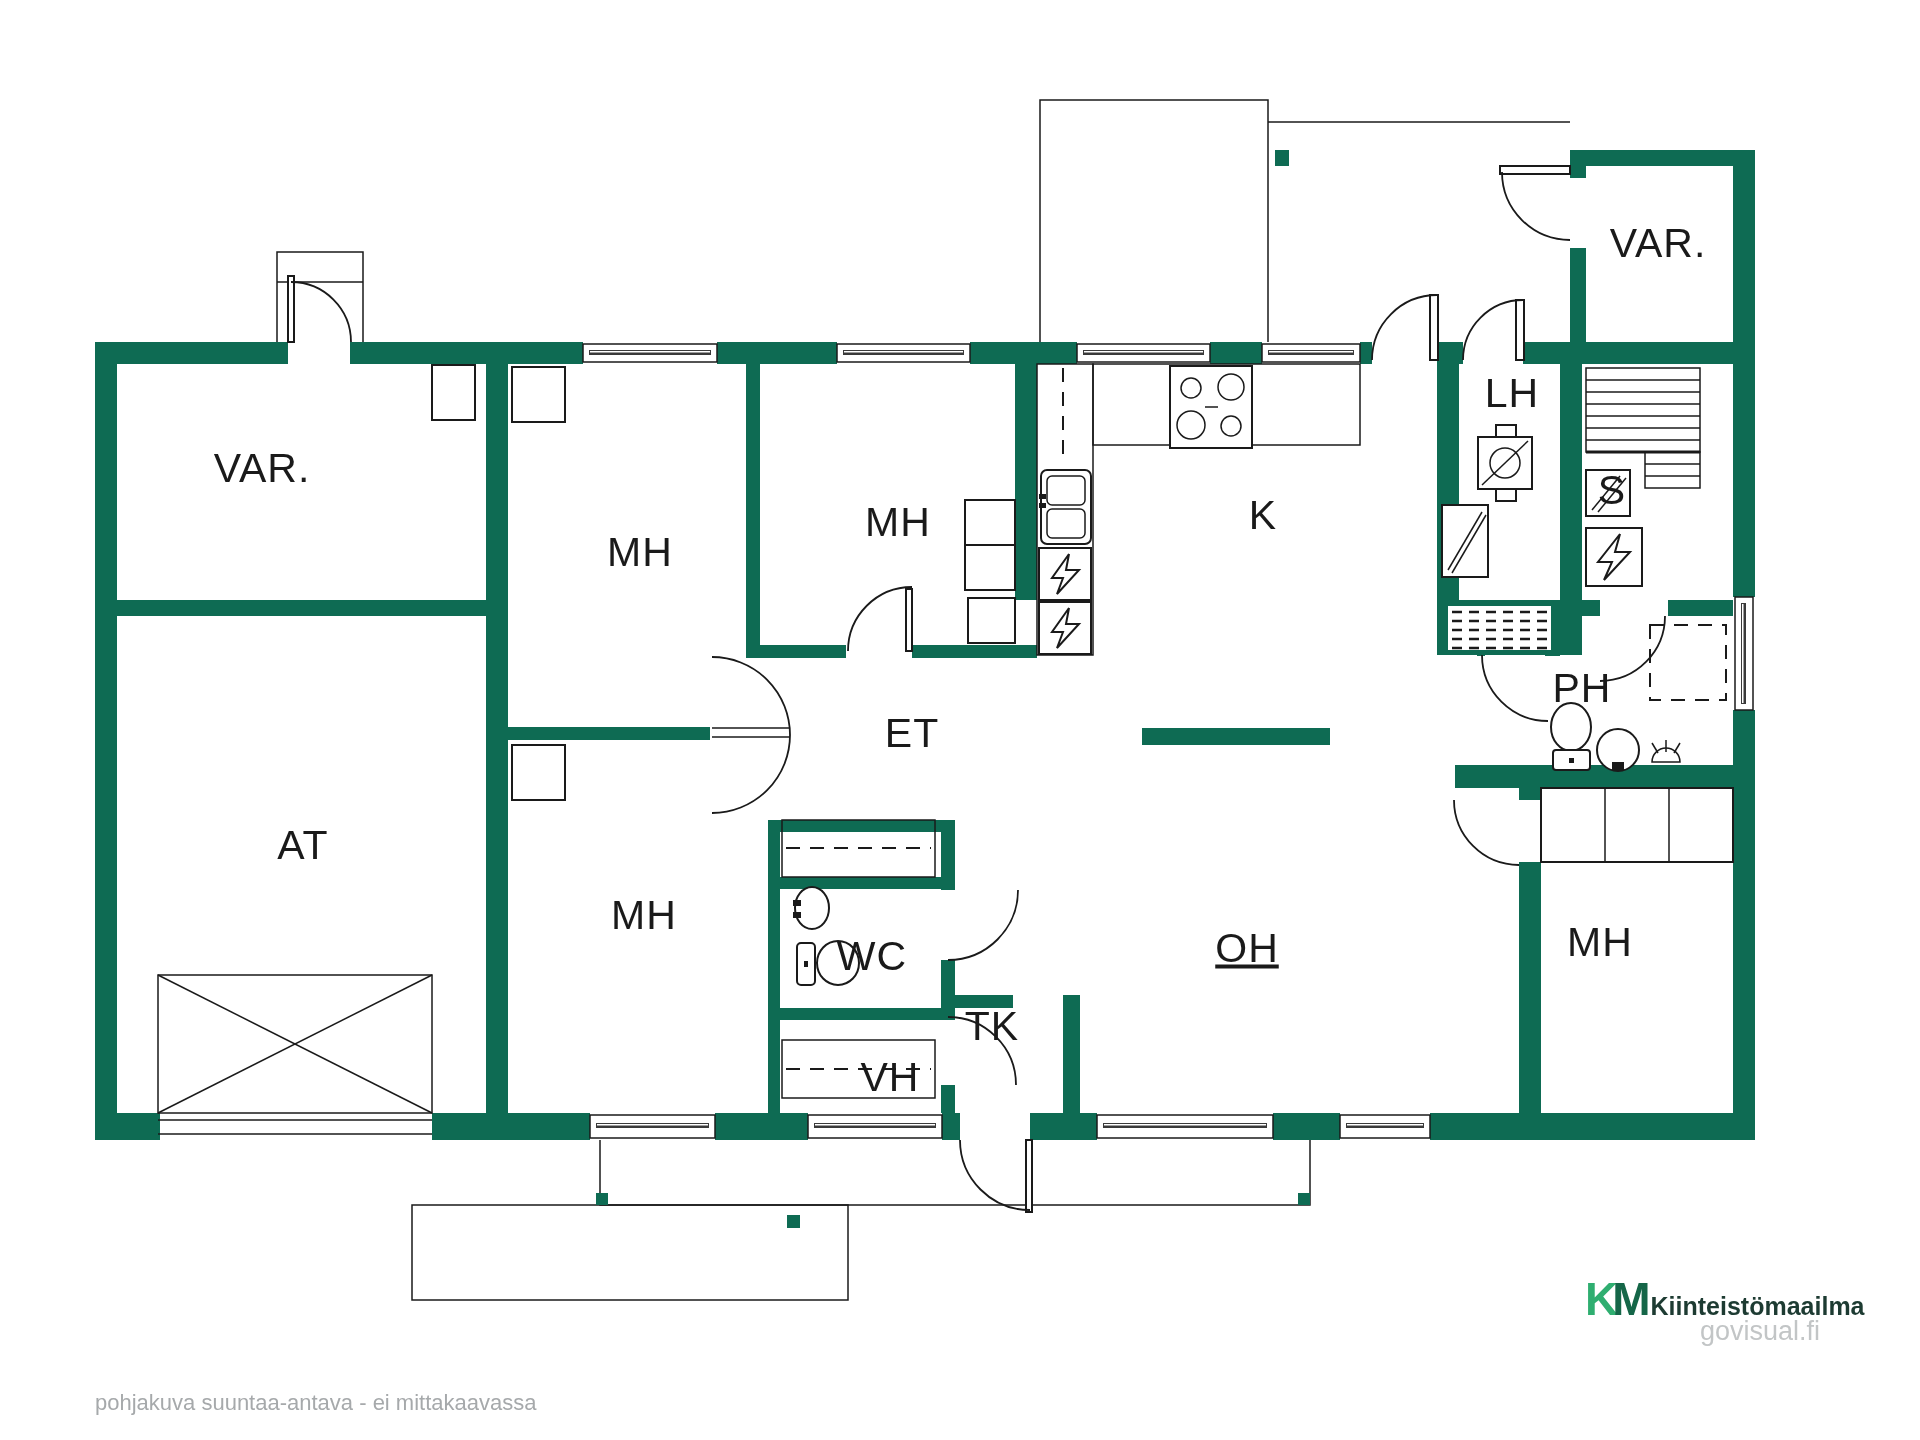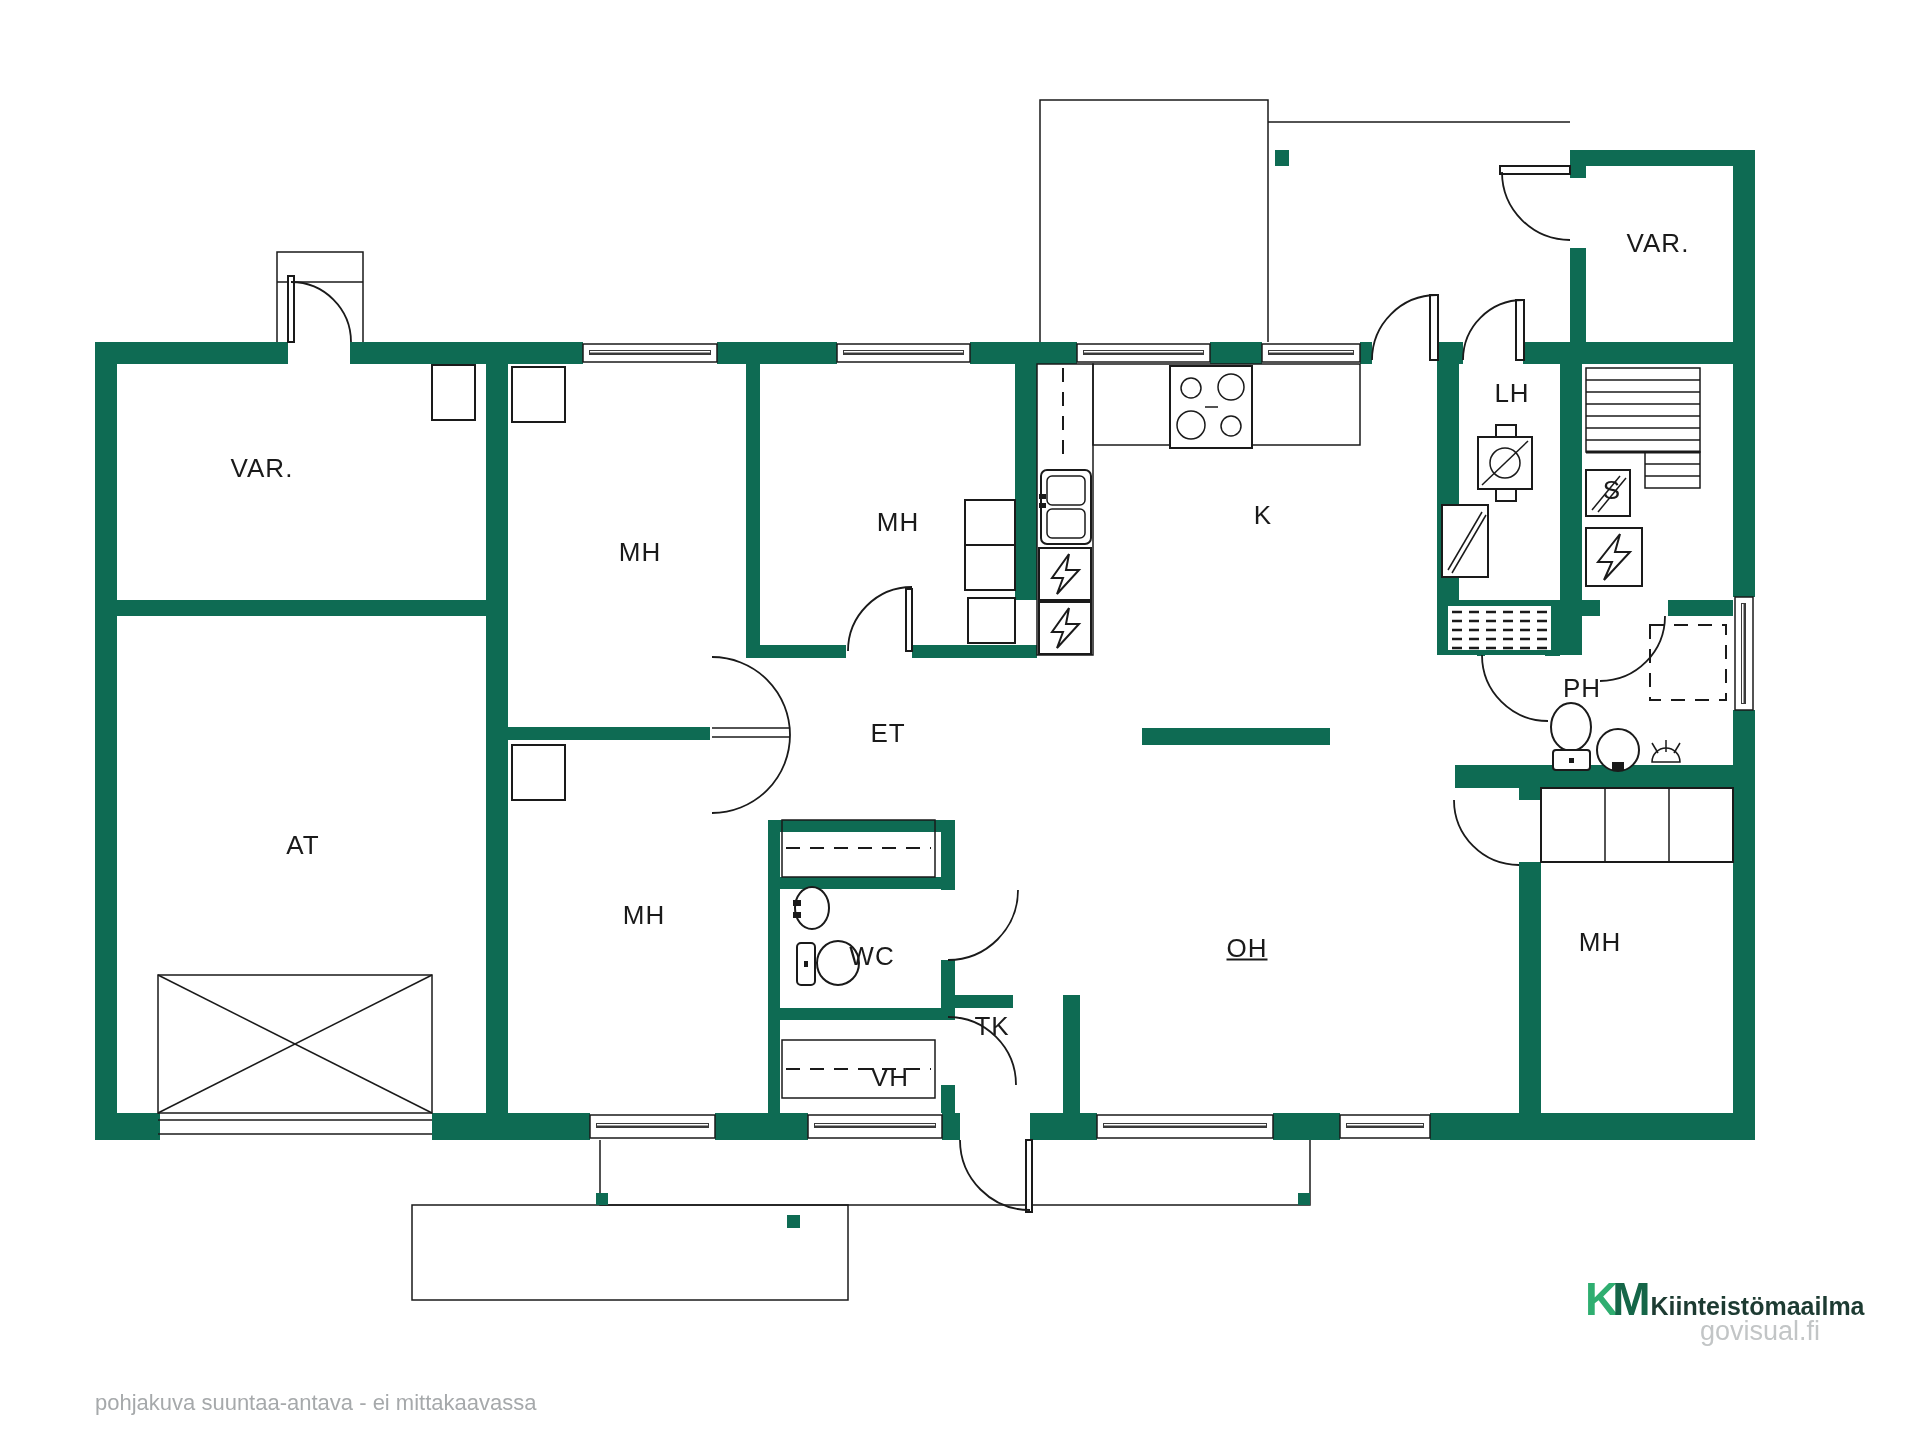--- a/index.html
+++ b/index.html
@@ -1,19 +1,19 @@
 <!DOCTYPE html>
 <html style="--wall-color: #0E6B53; --label-color: #1a1a1a; --footer-gray: #a6a9ab; --logo-text: #1d3b32; --govisual-gray: #c2c5c6;"><head>
 <meta charset="utf-8">
 <style>
   html,body{margin:0;padding:0;background:#ffffff;}
   #stage{position:relative;width:1920px;height:1440px;background:#fff;overflow:hidden;
          font-family:"Liberation Sans", sans-serif;}
   #plan-svg{position:absolute;left:0;top:0;}
-  .room-label{position:absolute;transform:translate(-50%,-50%);font-size:26px;color:var(--label-color);
+  .room-label{position:absolute;transform:translate(-50%,-50%);font-size:41px;color:var(--label-color);
               letter-spacing:1px;white-space:nowrap;}
   #footer-disclaimer{position:absolute;left:95px;top:1390px;font-size:22px;color:var(--footer-gray);}
   #logo{position:absolute;left:1585px;top:1272px;width:240px;text-align:left;}
   #logo-row{display:flex;align-items:baseline;}
   .logo-k{font-size:46px;font-weight:bold;letter-spacing:-2px;}
   .logo-m{font-size:46px;font-weight:bold;letter-spacing:-2px;margin-left:-4px;}
   .logo-name{font-size:25px;font-weight:bold;color:var(--logo-text);margin-left:2px;}
   #govisual{position:absolute;left:1700px;top:1316px;font-size:27px;color:var(--govisual-gray);}
   svg .wall{fill:var(--wall-color);}
   svg .thin{stroke:#1a1a1a;stroke-width:1.5;fill:none;}
@@ -352,21 +352,21 @@
   <div id="plan-labels">
       <div class="room-label" style="left: 262px; top: 468px;">VAR.</div>
       <div class="room-label" style="left: 303px; top: 845px;">AT</div>
       <div class="room-label" style="left: 640px; top: 552px;">MH</div>
       <div class="room-label" style="left: 898px; top: 522px;">MH</div>
       <div class="room-label" style="left: 1263px; top: 515px;">K</div>
       <div class="room-label" style="left: 1512px; top: 393px;">LH</div>
       <div class="room-label" style="left: 1658px; top: 243px;">VAR.</div>
       <div class="room-label" style="left: 1612px; top: 490px;">S</div>
       <div class="room-label" style="left: 1582px; top: 688px;">PH</div>
-      <div class="room-label" style="left: 888px; top: 733px; text-align: right;">ET</div>
+      <div class="room-label" style="left: 912px; top: 733px; text-align: right;">ET</div>
       <div class="room-label" style="left: 872px; top: 916px; margin-top: 40px;">WC</div>
       <div class="room-label" style="left: 644px; top: 915px;">MH</div>
       <div class="room-label" style="left: 1247px; top: 948px; text-decoration: underline;">OH</div>
       <div class="room-label" style="left: 1600px; top: 942px;">MH</div>
       <div class="room-label" style="left: 992px; top: 1026px;">TK</div>
       <div class="room-label" style="left: 890px; top: 1077px;">VH</div>
     </div>
 
   <div id="footer-disclaimer">pohjakuva suuntaa-antava - ei mittakaavassa</div>
 

